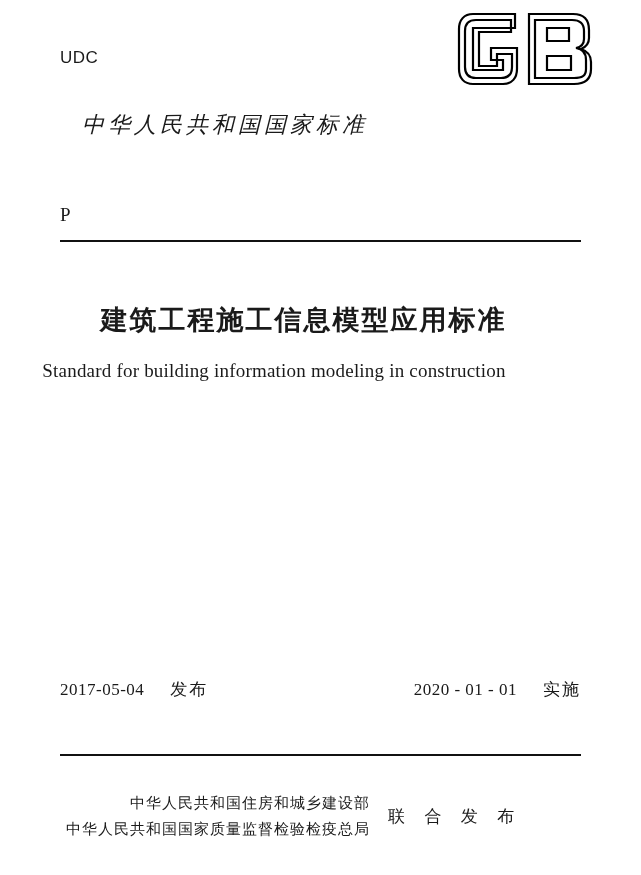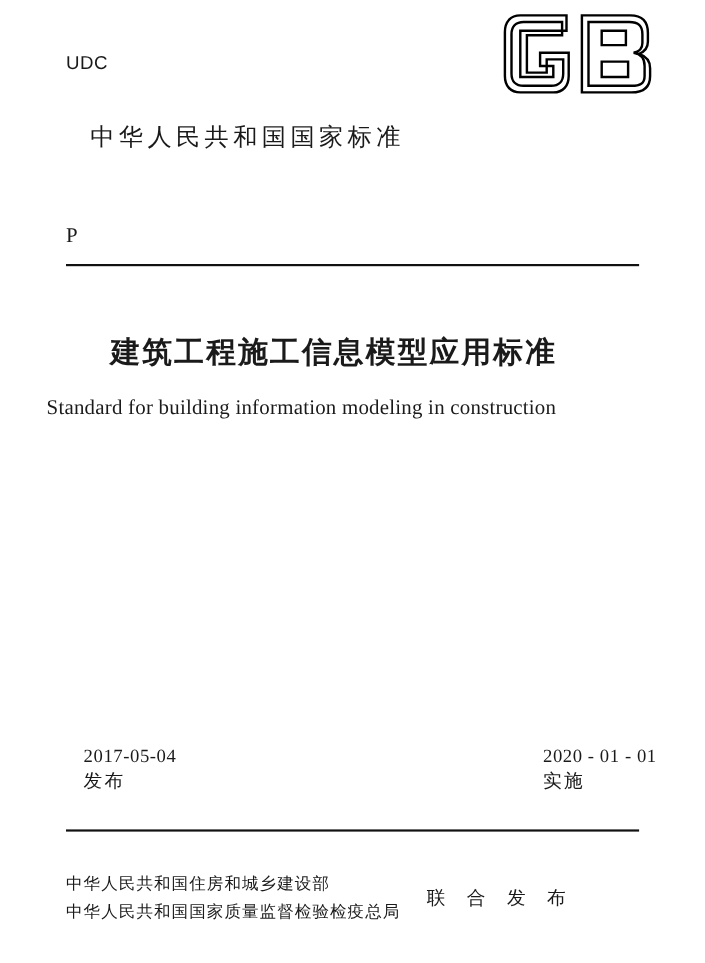--- a/index.html
+++ b/index.html
@@ -38,20 +38,21 @@
     font-family: Liberation Sans, sans-serif;
   }
   .national-standard {
     position: absolute;
     top: 110px;
     left: 82px;
     font-size: 22px;
     letter-spacing: 4px;
     font-family: "DejaVu Sans", sans-serif;
     font-weight: 400;
+    font-style: italic;
   }
 
   
   .code-row {
     position: absolute;
     top: 204px;
     left: 60px;
     width: 521px;
     display: flex;
     justify-content: space-between;
@@ -106,45 +107,44 @@
     left: 60px;
     width: 521px;
     display: flex;
     justify-content: space-between;
     font-family: "Liberation Serif", serif;
     font-size: 17px;
   }
   .date-group {
     display: flex;
     align-items: baseline;
-    flex-direction: column;
   }
   .date-group .date-text {
     letter-spacing: 0.5px;
   }
   .date-group .date-action {
-    margin-left: 16px;
+    margin-left: 26px;
     font-family: Liberation Sans, sans-serif;
     font-size: 17px;
     letter-spacing: 2px;
   }
 
   
   .footer {
     position: absolute;
     top: 790px;
     left: 60px;
     width: 521px;
     display: flex;
     justify-content: flex-start;
     align-items: center;
   }
   .issuers {
     width: 310px;
-    text-align: left;
+    text-align: right;
     font-family: "DejaVu Sans", sans-serif;
     font-size: 15px;
     line-height: 26px;
     letter-spacing: 1px;
   }
   .joint-release {
     margin-left: 18px;
     font-family: "DejaVu Sans", sans-serif;
     font-size: 17px;
     letter-spacing: 7px;

